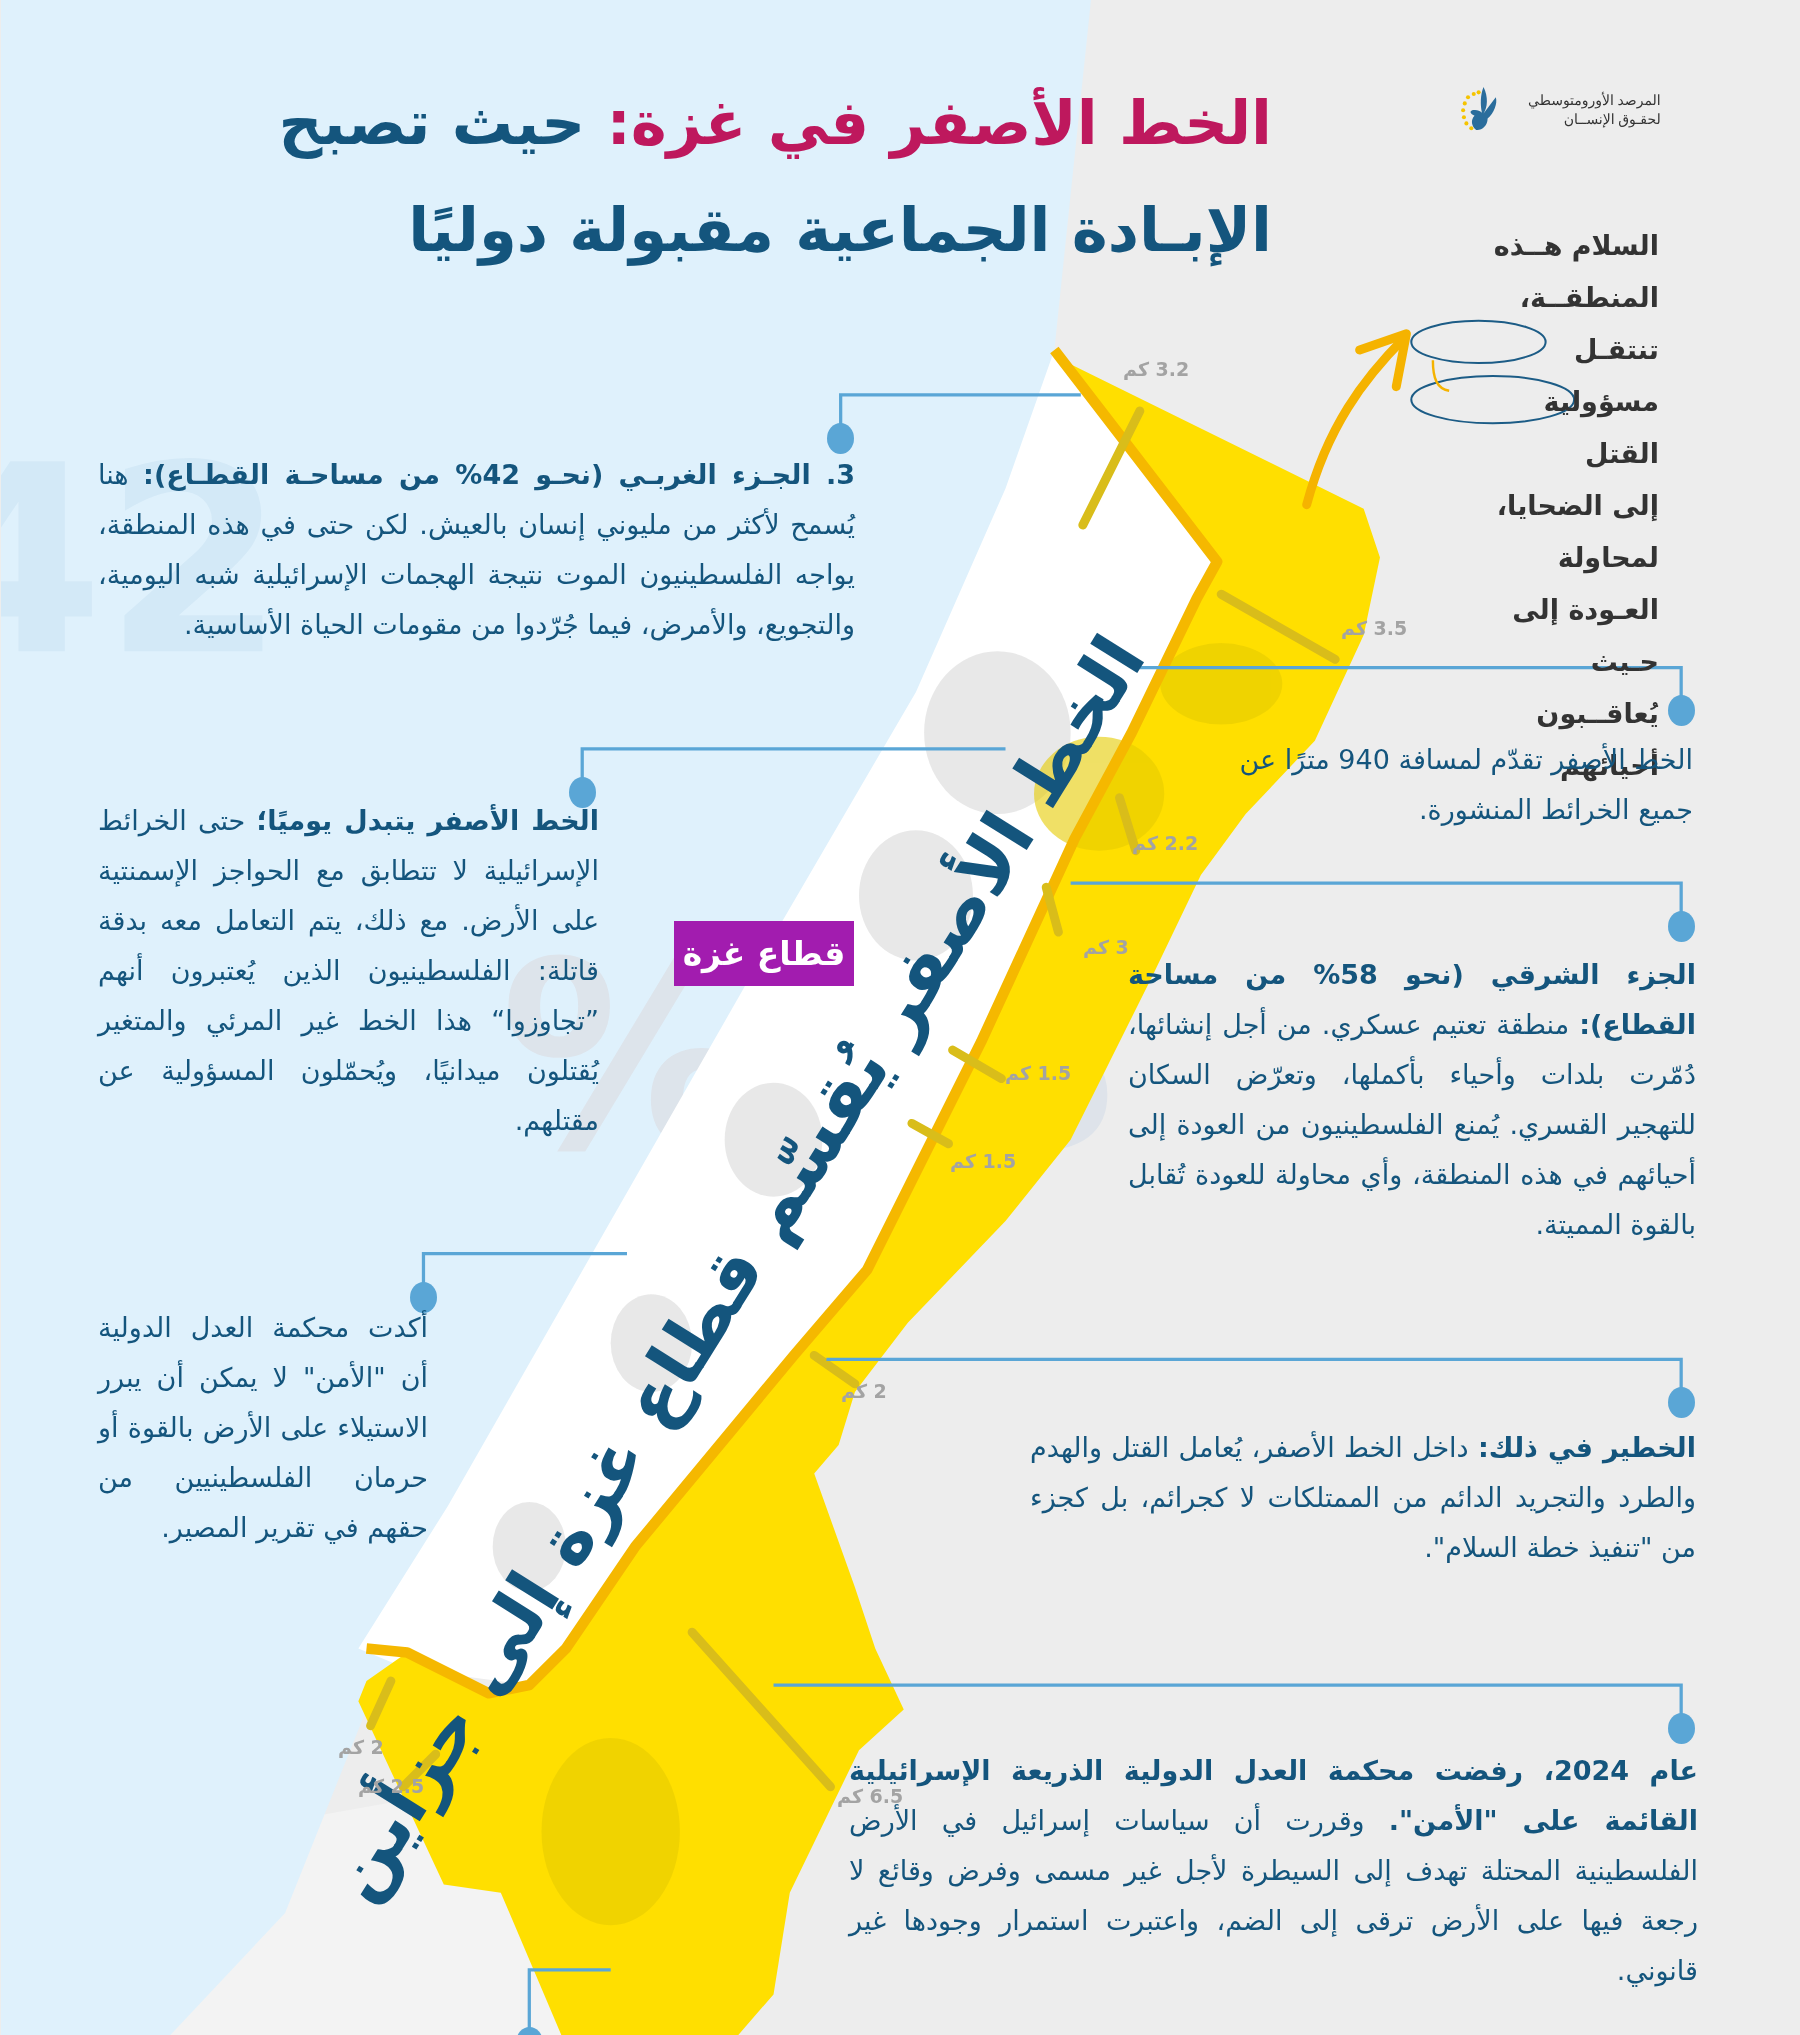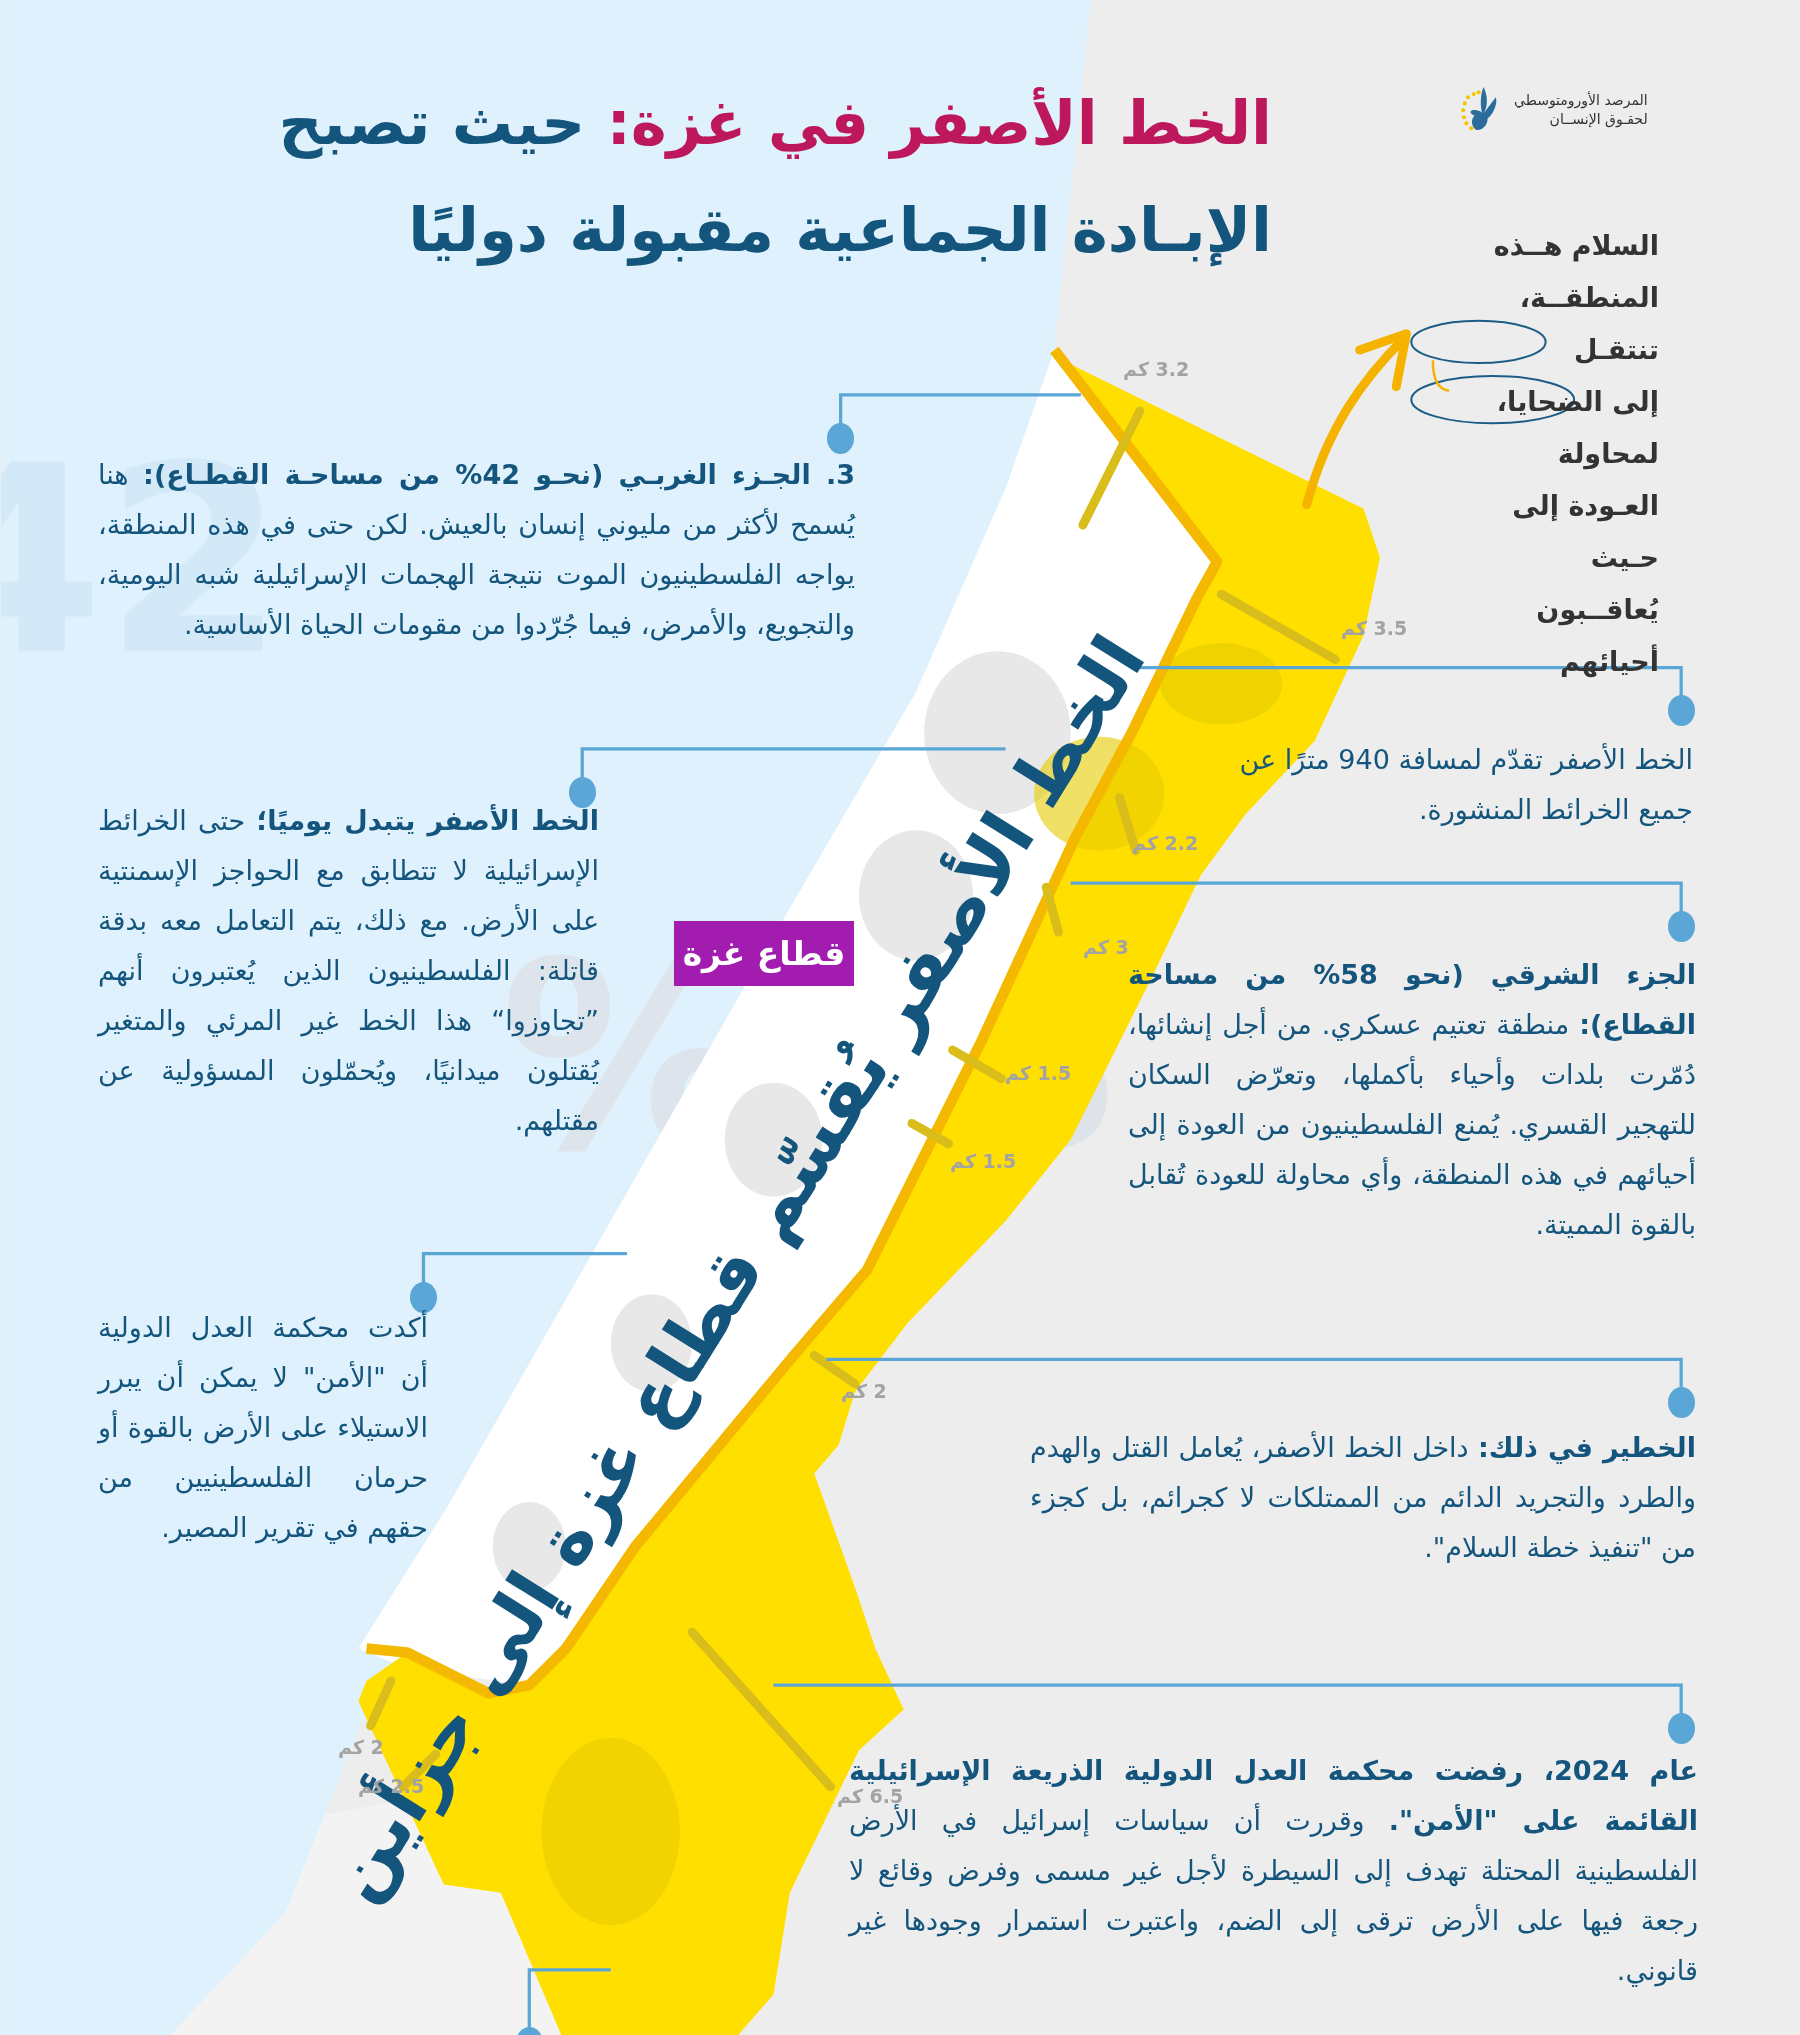--- a/index.html
+++ b/index.html
@@ -86,21 +86,21 @@
   <ellipse cx="3667" cy="982" rx="200" ry="58" fill="none" stroke="#1c5c86" stroke-width="5"></ellipse>
   <path d="M3520,885 C3520,930 3530,955 3560,960" stroke="#f5b300" stroke-width="6" fill="none"></path>
 </svg>
 
 <div class="title-line" style="top:92px; right:529px; font-size:61px;">
   <span style="color:#be185d;">الخط الأصفر في غزة:</span>
   <span style="color:#14557d;">حيث تصبح</span>
 </div>
 <div class="title-line" style="top:199px; right:529px; font-size:61px; color:#14557d;">الإبـادة الجماعية مقبولة دوليًا</div>
 
-<div class="abs" style="top:85px; right:98px; width:244px; height:49px; display:flex; flex-direction:row-reverse; align-items:center; gap:10px;">
+<div class="abs" style="top:85px; right:98px; width:244px; height:49px; display:flex; flex-direction:row-reverse; align-items:center; gap:24px;font-family:Liberation Serif, serif;">
   <svg width="45" height="49" viewBox="0 0 110 120">
     <g fill="#f5c400">
       <circle cx="22" cy="30" r="5"></circle>
         <circle cx="14" cy="45" r="5"></circle>
         <circle cx="10" cy="62" r="5"></circle>
       <circle cx="12" cy="79" r="5"></circle>
         <circle cx="18" cy="94" r="5"></circle>
         <circle cx="30" cy="106" r="5"></circle>
       <circle cx="36" cy="22" r="5"></circle>
         <circle cx="48" cy="18" r="5"></circle>
@@ -109,20 +109,21 @@
   </svg>
   <div style="direction:rtl; text-align:right; color:#333; font-size:14px; line-height:19px;">
     <div>المرصد الأورومتوسطي</div>
     <div>لحقـوق الإنســان</div>
   </div>
 </div>
 
 <div class="side-note" style="top:220px; right:142px; width:191px;">
   <div>السلام هــذه</div>
   <div>المنطقــة، تنتقـل</div>
+  <div>مسؤولية القتل</div>
   <div>إلى الضحايا،</div>
   <div>لمحاولة العـودة إلى</div>
   <div>حـيث يُعاقــبون</div>
   <div>أحيائهم</div>
 </div>
 
 <div class="abs" style="left:674px; top:921px; width:180px; height:65px; background:#a21caf; color:#fff; font-size:33px; font-weight:bold; display:flex; align-items:center; justify-content:center; direction:rtl;">
   <span>قطاع غزة</span>
 </div>
 

